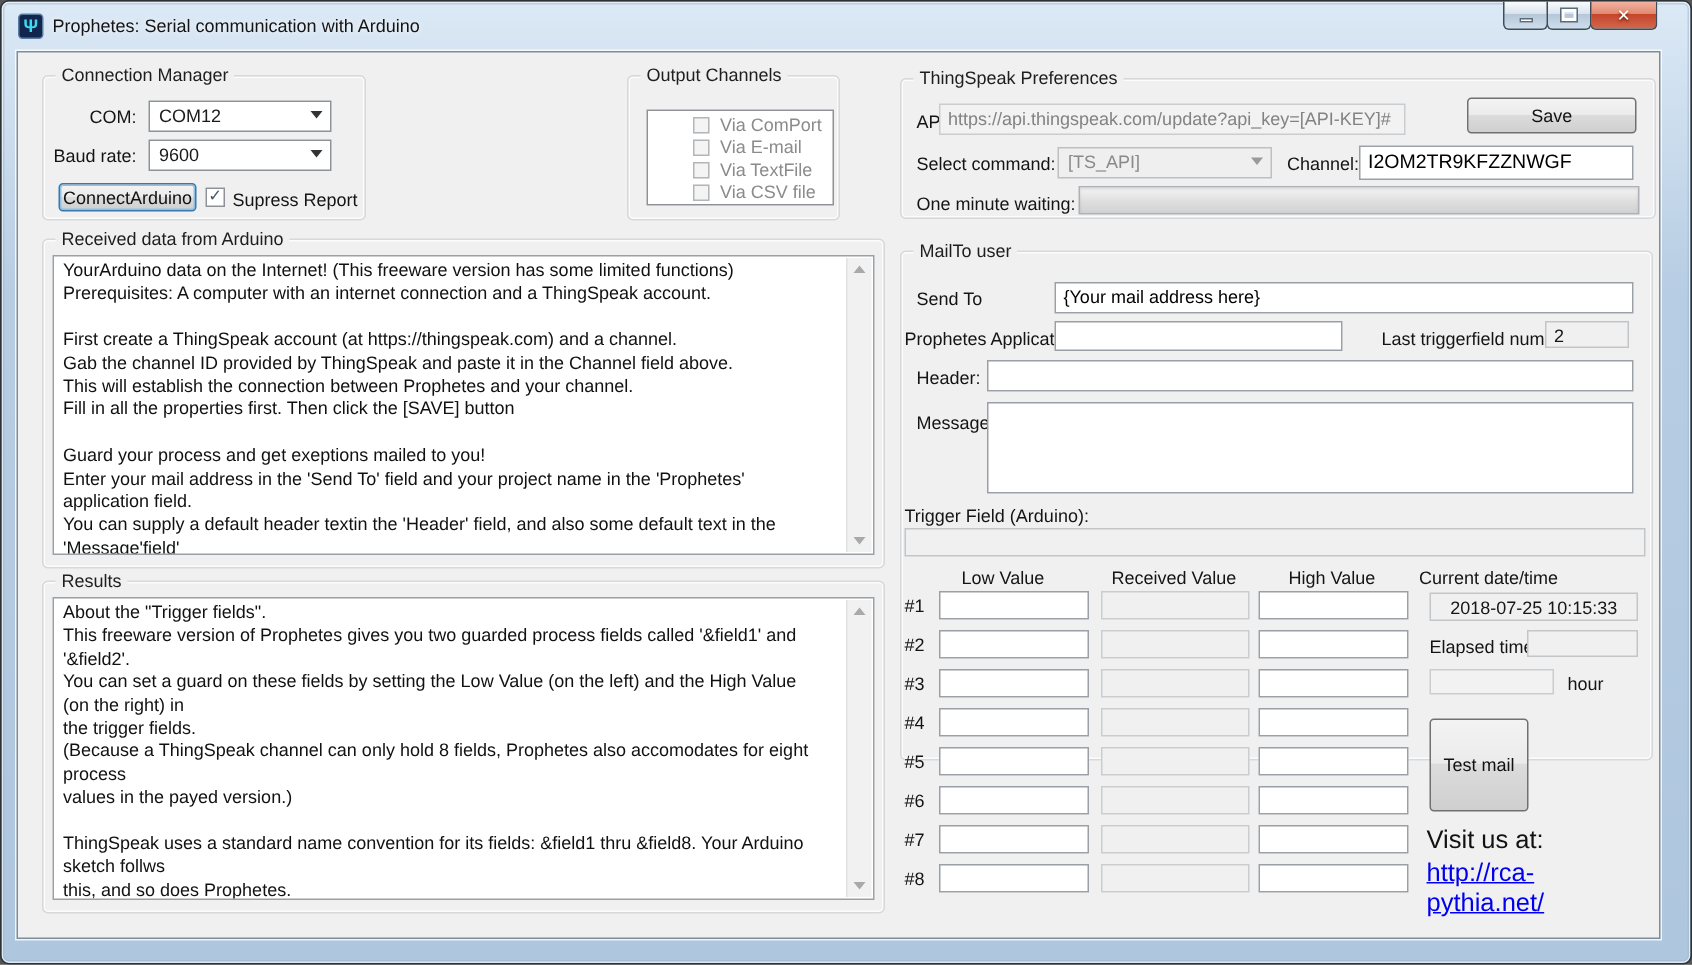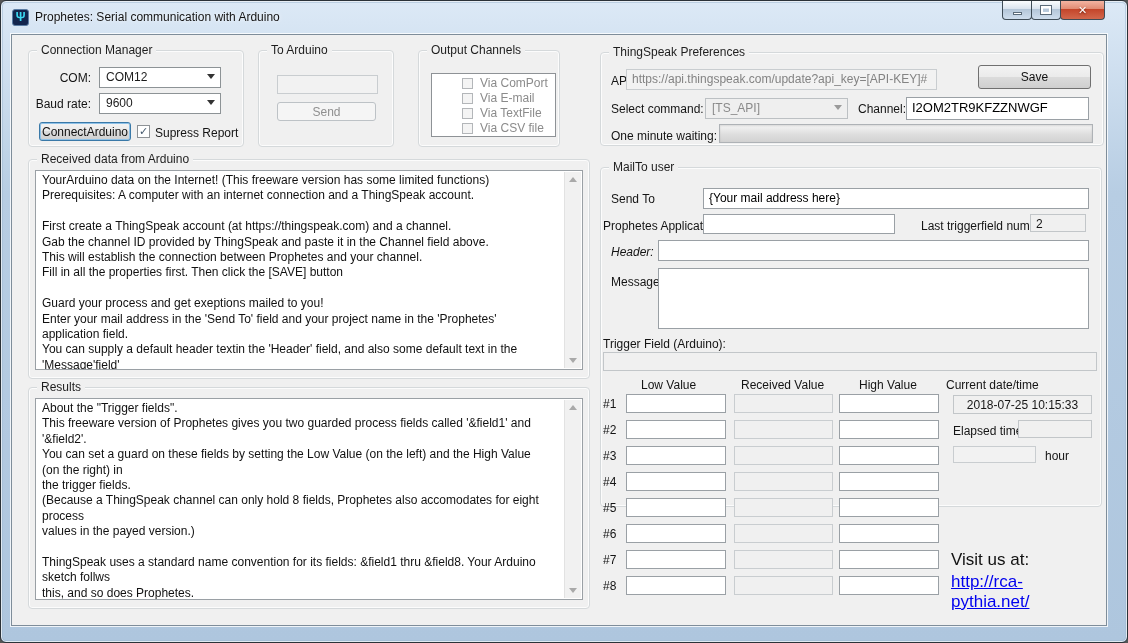--- a/index.html
+++ b/index.html
@@ -94,27 +94,20 @@
       <div class="combo" style="left:70px;top:42px;width:122px;height:21px;">
         <span>9600</span><span class="arr"></span>
       </div>
       <div class="btn focus" style="left:10px;top:71px;width:92px;height:19px;">
         <span>ConnectArduino</span>
       </div>
       <span class="cbx" style="left:108px;top:74px;"><span>✓</span></span>
       <span class="lbl" style="left:126px;top:75px;">Supress Report</span>
     </div>
 
-    <div class="group" style="left:246px;top:15px;width:136px;height:97px;">
-      <span class="gtitle">To Arduino</span>
-      <div class="tb ghost" style="left:18px;top:24px;width:101px;height:19px;"></div>
-      <div class="btn dis" style="left:18px;top:51px;width:99px;height:19px;">
-        <span>Send</span>
-      </div>
-    </div>
 
     <div class="group" style="left:406px;top:15px;width:142px;height:97px;">
       <span class="gtitle">Output Channels</span>
       <div class="listbox" style="left:12px;top:22px;width:125px;height:64px;padding-left:28px;">
           <div class="litem">
             <span class="cbx"></span>
             <span class="litxt">Via ComPort</span>
           </div>
           <div class="litem">
             <span class="cbx"></span>
@@ -197,21 +190,21 @@
       <span class="gtitle">MailTo user</span>
 
       <span class="lbl" style="left:10px;top:24px;">Send To</span>
       <div class="tb" style="left:102px;top:20px;width:386px;height:21px;">{Your mail address here}</div>
 
       <span class="lbl" style="left:2px;top:51px;">Prophetes Application</span>
       <div class="tb" style="left:102px;top:46px;width:192px;height:20px;"></div>
       <span class="lbl" style="left:320px;top:51px;">Last triggerfield number:</span>
       <div class="tb dis" style="left:429px;top:46px;width:56px;height:18px;">2</div>
 
-      <span class="lbl" style="left:10px;top:77px;font-style:italic;">Header:</span>
+      <span class="lbl" style="left:10px;top:77px;">Header:</span>
       <div class="tb" style="left:57px;top:72px;width:431px;height:21px;"></div>
 
       <span class="lbl" style="left:10px;top:107px;">Message:</span>
       <div class="tb" style="left:57px;top:100px;width:431px;height:61px;"></div>
 
       <span class="lbl" style="left:2px;top:169px;">Trigger Field (Arduino):</span>
       <div class="tb dis" style="left:2px;top:184px;width:494px;height:19px;"></div>
 
       <span class="hdr" style="left:40px;top:210px;">Low Value</span>
       <span class="hdr" style="left:140px;top:210px;">Received Value</span>
@@ -268,19 +261,22 @@
             <div class="tb cell hi"></div>
           </div>
         </div>
 
       <div class="tb dis" style="left:352px;top:227px;width:139px;height:19px;text-align:center;">2018-07-25 10:15:33</div>
       <span class="lbl" style="left:352px;top:256px;">Elapsed time:</span>
       <div class="tb dis" style="left:417px;top:252px;width:74px;height:18px;"></div>
       <div class="tb ghost" style="left:352px;top:278px;width:83px;height:17px;"></div>
       <span class="lbl" style="left:444px;top:281px;">hour</span>
 
+      <div class="btn" style="left:352px;top:311px;width:66px;height:62px;">
+        <span>Test mail</span>
+      </div>
 
       <span class="visit" style="left:350px;top:382px;">Visit us at:</span>
       <span class="biglink" style="left:350px;top:404px;"><a href="#">http://rca-pythia.net/</a></span>
     </div>
 
   </div>
 </div>
 
 </body></html>

